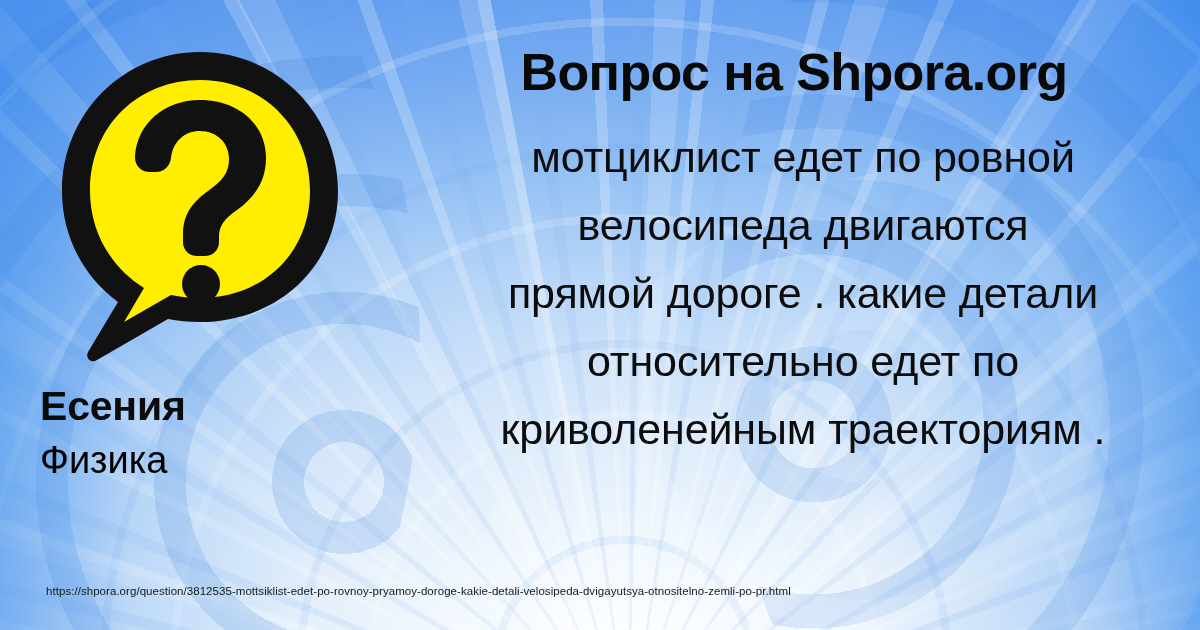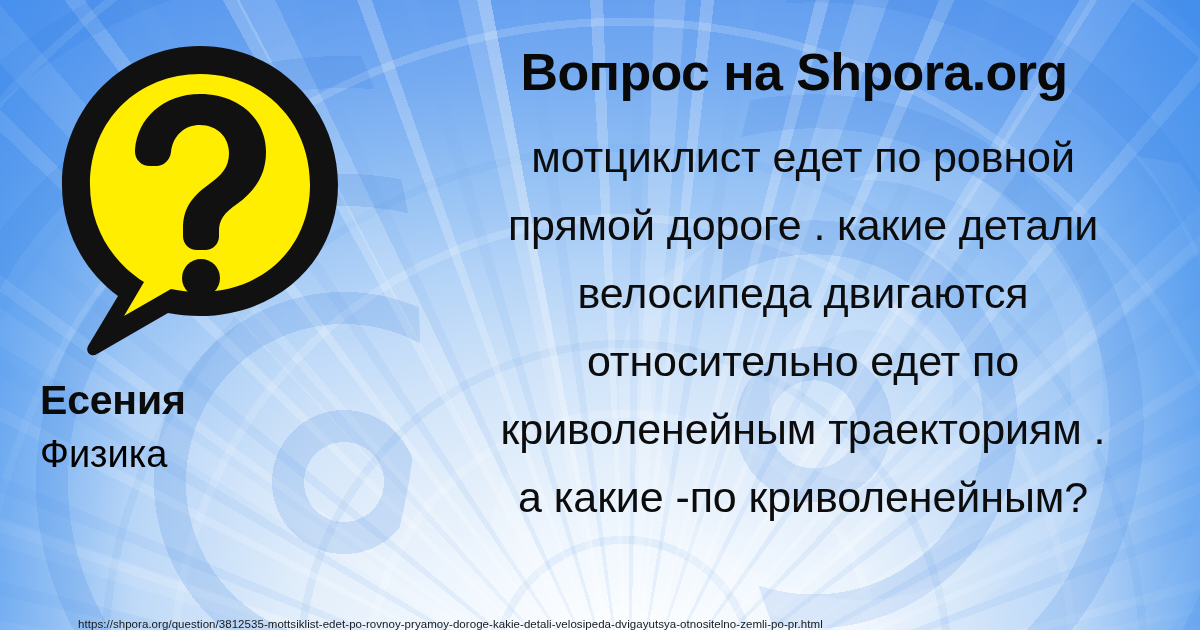--- a/index.html
+++ b/index.html
@@ -128,21 +128,21 @@
 
   
   .content {
     position:absolute; inset:0;
     z-index:5;
   }
 
   
   .left-col {
     position:absolute;
-    left:40px; top:28px;
+    left:40px; top:34px;
     width:330px;
   }
 
   .bubble-wrap {
     position:relative;
     width:318px;
     height:330px;
   }
   .bubble-wrap svg { display:block; width:100%; height:100%; }
 
@@ -196,22 +196,21 @@
   }
 
   
   .url-bar {
     position:absolute;
     left:0; right:18px;
     bottom:0;
     height:44px;
     z-index:6;
     display:flex;
-    align-items:flex-end;
-    padding-left:32px;
+    align-items:flex-start;
   }
   .url-text {
     margin-left:46px;
     font-size:11.5px;
     line-height:1;
     color:#15181c;
     font-family:"Liberation Sans","DejaVu Sans",sans-serif;
     letter-spacing:0.05px;
     white-space:nowrap;
   }
@@ -286,25 +285,24 @@
 
       <div class="subject">Физика</div>
     </div>
 
     <div class="right-col">
 
       <div class="title">Вопрос на Shpora.org</div>
 
       <div class="qbody">
         <div class="qline">мотциклист едет по ровной</div>
+        <div class="qline">велосипеда двигаются</div>
         <div class="qline">прямой дороге . какие детали</div>
-        <div class="qline">велосипеда двигаются</div>
         <div class="qline">относительно едет по</div>
         <div class="qline">криволенейным траекториям .</div>
-        <div class="qline">а какие -по криволенейным?</div>
       </div>
     </div>
 
     <div class="url-bar">
       <span class="url-text">https://shpora.org/question/3812535-mottsiklist-edet-po-rovnoy-pryamoy-doroge-kakie-detali-velosipeda-dvigayutsya-otnositelno-zemli-po-pr.html</span>
     </div>
 
   </div>
 </div>
 

